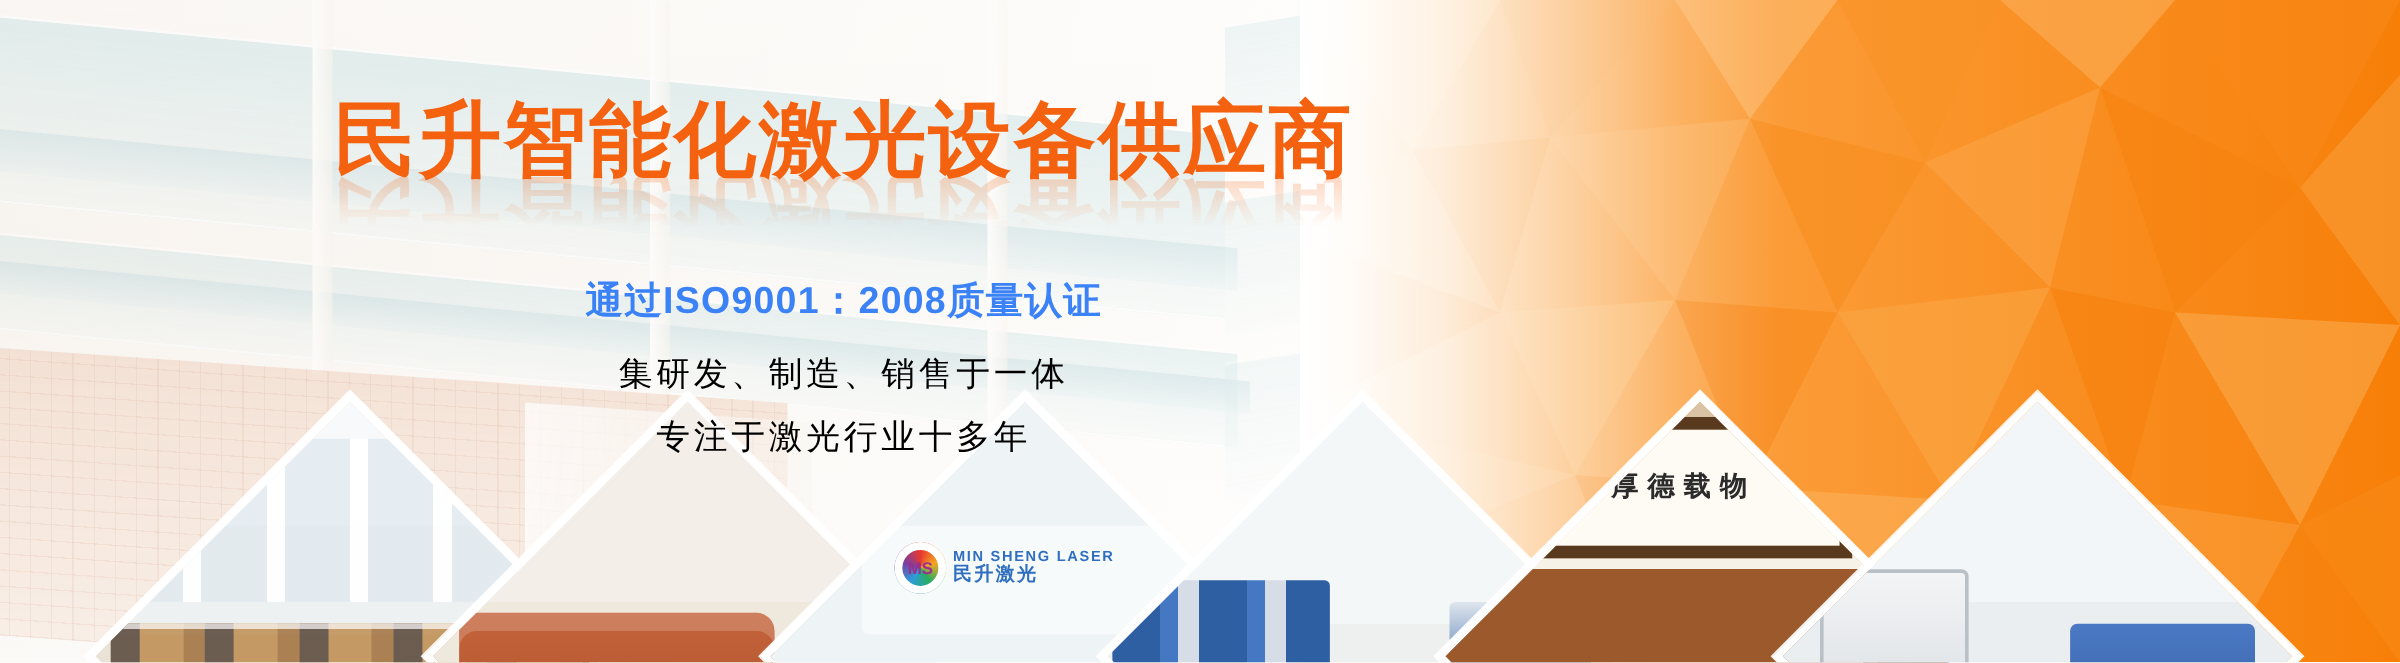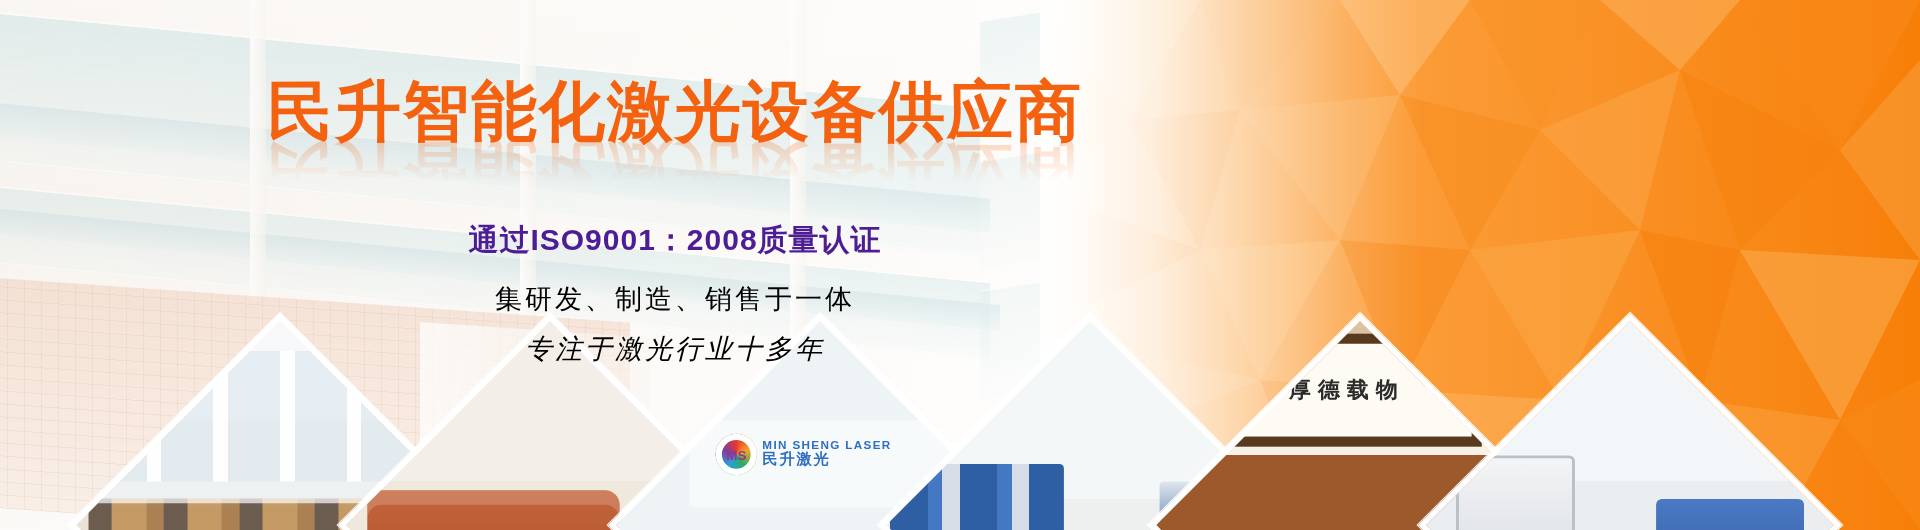--- a/index.html
+++ b/index.html
@@ -228,31 +228,31 @@
     -webkit-mask-image:linear-gradient(180deg,transparent 0%,transparent 34%,rgba(0,0,0,.85) 100%);
             mask-image:linear-gradient(180deg,transparent 0%,transparent 34%,rgba(0,0,0,.85) 100%);
     margin-top:-6px;
   }
   .iso{
     margin-top:16px;
     font-family:"Liberation Sans","DejaVu Sans",sans-serif;
     font-weight:700;
     font-size:30px;
     letter-spacing:1px;
-    color:#4c1d95;
+    color:#3b82f6;
   }
   .tag{
     margin-top:20px;
     font-family:"Liberation Sans","DejaVu Sans",sans-serif;
     font-weight:400;
     font-size:27px;
     letter-spacing:3px;
     color:#000000;
   }
-  .tag.second{ margin-top:14px;font-style:italic; }
+  .tag.second{ margin-top:14px; }
 </style>
 </head>
 <body>
 
 <div class="banner">
 
   <div class="bg-photo">
     <div class="facade">
 
       <div class="fband" style="left:-20px;top:10px;width:1000px;height:150px;transform:skewY(5.5deg);"></div>

